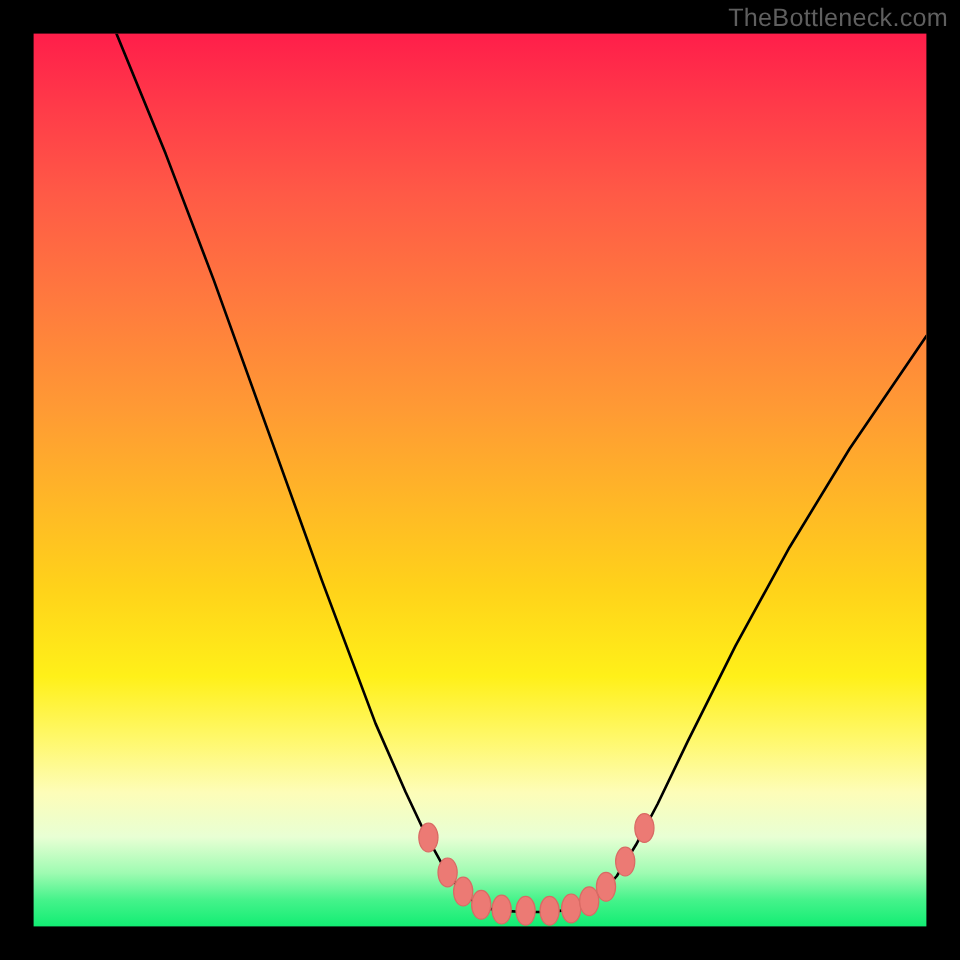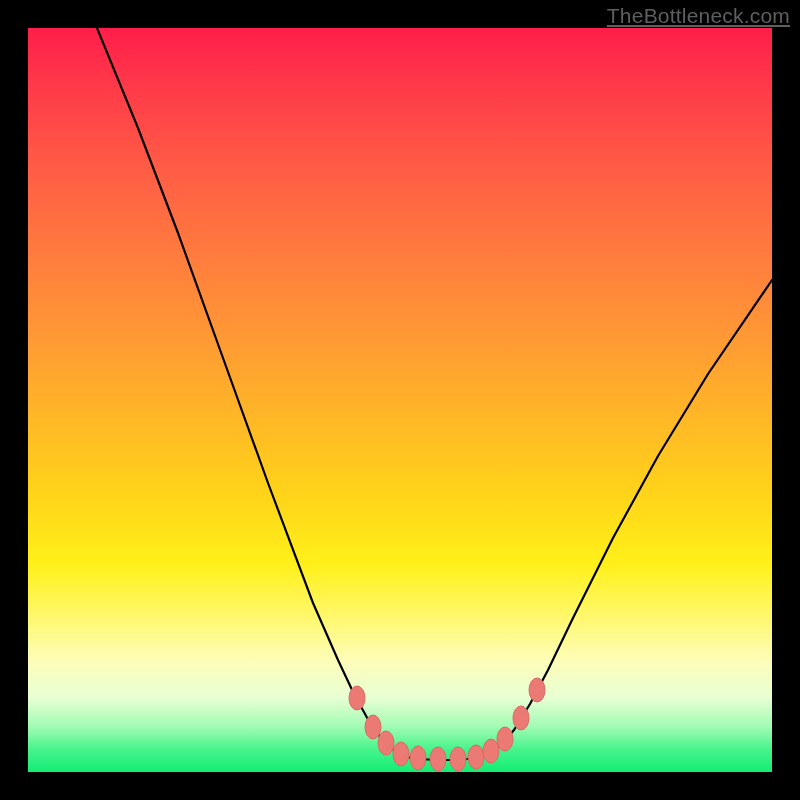--- a/index.html
+++ b/index.html
@@ -46,21 +46,20 @@
   }
   .watermark {
     position: absolute;
     top: 4px;
     right: 10px;
     color: #5f5f5f;
     font-size: 21px;
     font-weight: 500;
     letter-spacing: 0.2px;
     user-select: none;
-    text-decoration: underline;
   }
   svg {
     position: absolute;
     top: 0;
     left: 0;
   }
 </style>
 </head>
 <body>
 

